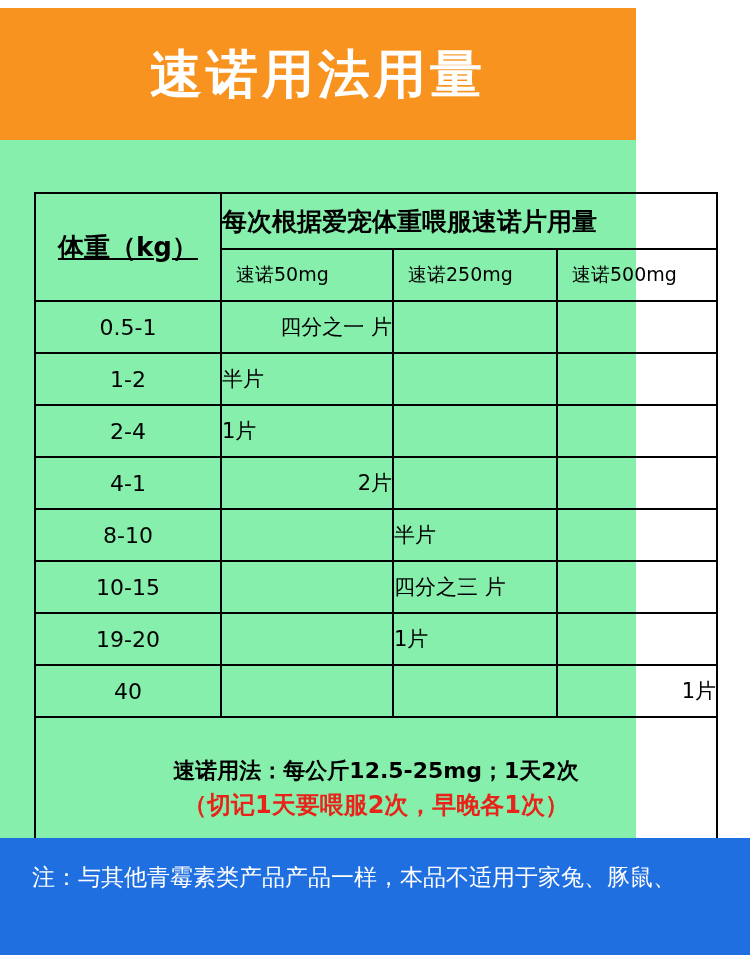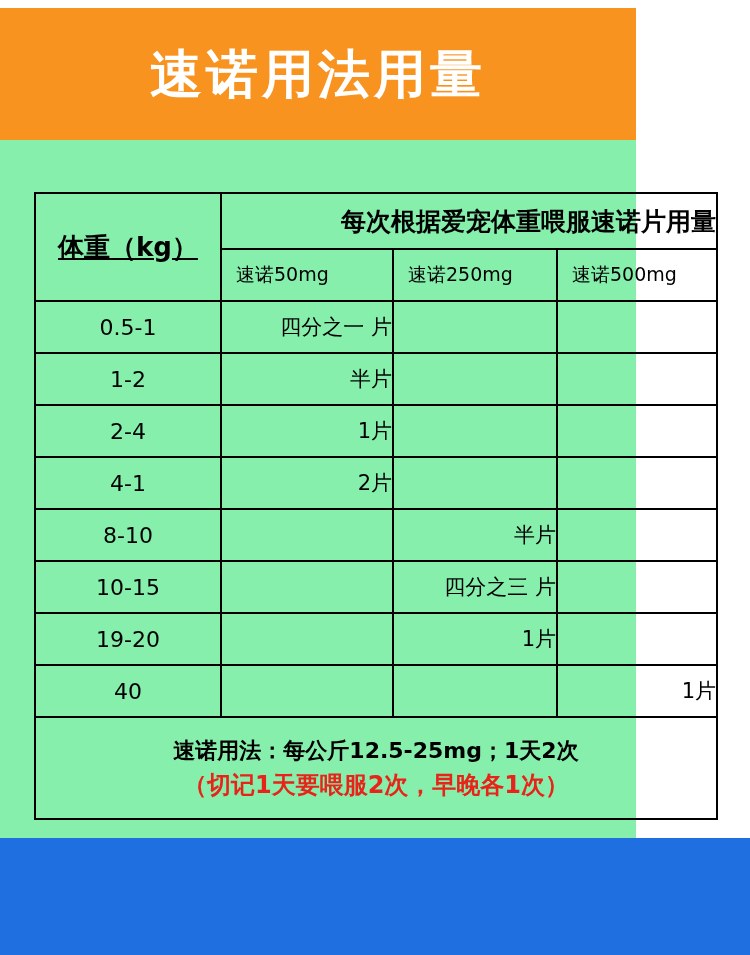--- a/index.html
+++ b/index.html
@@ -66,51 +66,51 @@
     font-weight: bold;
     text-align: left;
     padding-left: 22px !important;
     height: 104px;
     font-family: "DejaVu Sans", "Liberation Sans", sans-serif;
     text-decoration: underline;
   }
   .span-head {
     font-size: 25px;
     font-weight: bold;
-    text-align: right;
+    text-align: left;
     height: 54px;
     font-family: "DejaVu Sans", "Liberation Sans", sans-serif;
   }
   .sub-head {
     font-size: 19px;
     text-align: left;
     padding-left: 14px !important;
     height: 50px;
     font-family: "DejaVu Sans", "Liberation Sans", sans-serif;
   }
   .weight-cell {
     font-size: 22px;
     text-align: center;
     height: 50px;
     font-family: "DejaVu Sans", "Liberation Sans", sans-serif;
   }
   .dose-cell {
     font-size: 21px;
-    text-align: right;
+    text-align: left;
     height: 50px;
     font-family: "DejaVu Sans", "Liberation Sans", sans-serif;
   }
   .dose-cell.left-ind {
     text-align: right;
     padding-left: 12px !important;
   }
   .note-row td {
     height: 96px;
     text-align: center;
-    padding: 2px 0 !important;
+    padding: 22px 0 !important;
   }
   .note-line1 {
     font-size: 22px;
     font-weight: bold;
     color: #000;
     line-height: 1.5;
     font-family: "DejaVu Sans", "Liberation Sans", sans-serif;
   }
   .note-line2 {
     font-size: 24px;
@@ -218,15 +218,16 @@
           <td colspan="4">
             <div class="note-line1">速诺用法：每公斤12.5-25mg；1天2次</div>
             <div class="note-line2">（切记1天要喂服2次，早晚各1次）</div>
           </td>
         </tr>
       </tbody>
     </table>
   </div>
 
   <div class="footer-band">
+    <div class="footer-text">注：与其他青霉素类产品产品一样，本品不适用于家兔、豚鼠、</div>
   </div>
 
 </div>
 
 </body></html>

